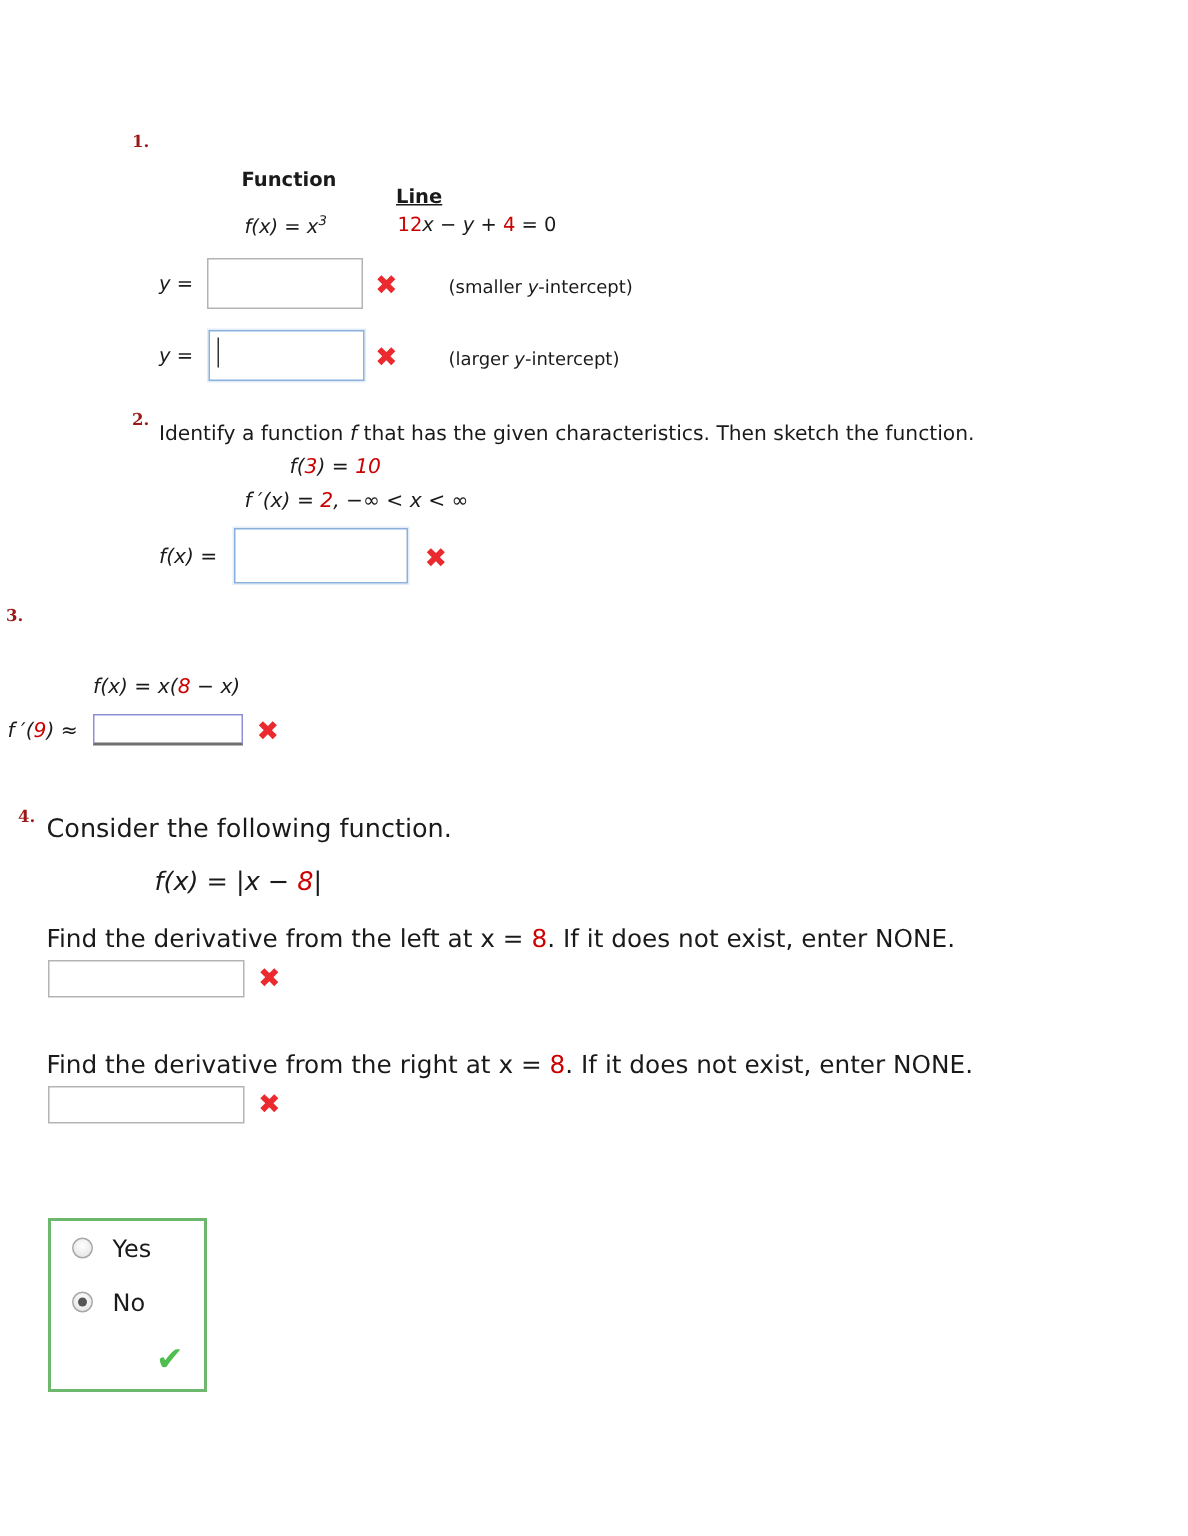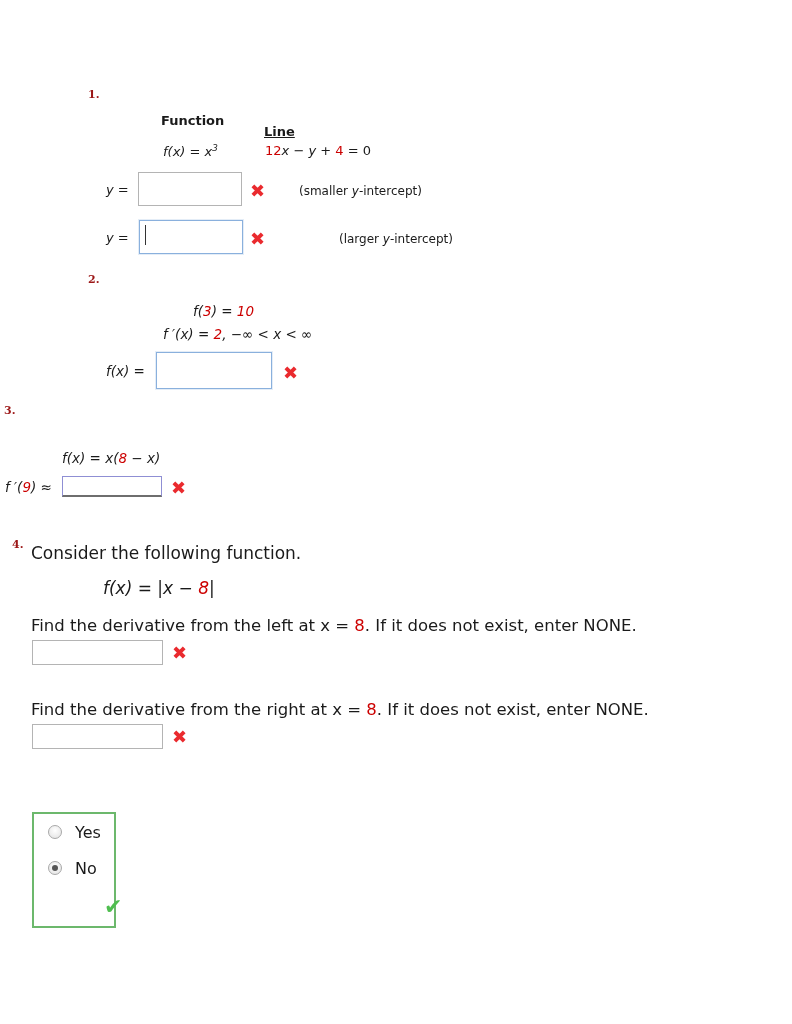--- a/index.html
+++ b/index.html
@@ -129,26 +129,29 @@
   <span class="xmark" style="left:250px; top:182px;">✖</span>
   <div class="txt" style="left:299px; top:184px; font-size:12px;">
     <span>(smaller </span><span class="ital">y</span><span>-intercept)</span>
   </div>
 
   <div class="txt ital" style="left:106px; top:230px; font-size:13px;">y  =</div>
   <div class="ibox focused" style="left:139px; top:220px; width:104px; height:34px;">
     <span class="caret"></span>
   </div>
   <span class="xmark" style="left:250px; top:230px;">✖</span>
-  <div class="txt" style="left:299px; top:232px; font-size:12px;margin-left:40px;">
+  <div class="txt" style="left:299px; top:232px; font-size:12px;">
     <span>(larger </span><span class="ital">y</span><span>-intercept)</span>
   </div>
 
   <span class="qnum" style="left:88px; top:273px;">2.</span>
 
+  <div class="txt" style="left:106px; top:281px; font-size:13.5px;">
+    <span>Identify a function </span><span class="ital">f</span><span> that has the given characteristics. Then sketch the function.</span>
+  </div>
 
   <div class="txt ital" style="left:165px; top:303px; font-size:13.5px;margin-left:28px;">
     <span>f(</span><span class="red">3</span><span>) = </span><span class="red">10</span>
   </div>
 
   <div class="txt ital" style="left:163px; top:326px; font-size:13.5px;">
     <span>f ′(x) = </span><span class="red">2</span><span>,  −∞ &lt; x &lt; ∞</span>
   </div>
 
   <div class="txt ital" style="left:106px; top:363px; font-size:13.5px;">f(x) =</div>
@@ -182,21 +185,21 @@
   <div class="ibox" style="left:32px; top:640px; width:131px; height:25px;"></div>
   <span class="xmark" style="left:172px; top:644px;">✖</span>
 
   <div class="txt" style="left:31px; top:700px; font-size:16.5px;">
     <span>Find the derivative from the right at x = </span><span class="red">8</span><span>. If it does not exist, enter NONE.</span>
   </div>
   <div class="ibox" style="left:32px; top:724px; width:131px; height:25px;"></div>
   <span class="xmark" style="left:172px; top:728px;">✖</span>
 
 
-  <div class="radiobox" style="left:32px; top:812px; width:84px; height:116px;">
+  <div class="radiobox" style="left:32px; top:812px; width:106px; height:116px;">
 
     <div class="radio-row" style="left:0; top:0;">
       <span class="radio" style="left:14px; top:11px;"></span>
       <span class="radio-label" style="left:41px; top:9px;">Yes</span>
     </div>
 
     <div class="radio-row" style="left:0; top:0;">
       <span class="radio" style="left:14px; top:47px;">
         <span class="dot"></span>
       </span>

